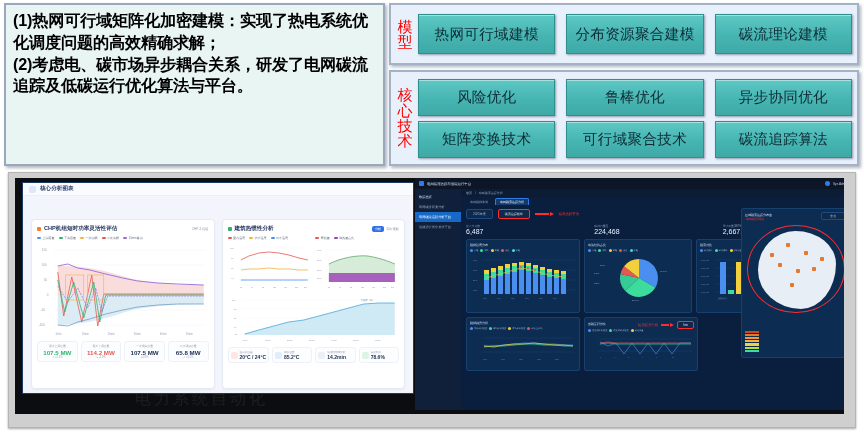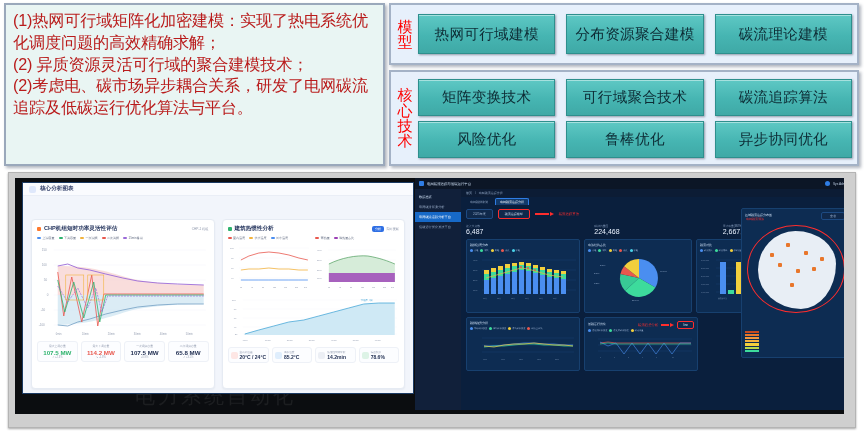--- a/index.html
+++ b/index.html
@@ -18,25 +18,25 @@
   
   .text-panel {
     width:381px; height:163px;
     background:#e9f5f3;
     border:2px solid #9aa8bb;
     box-shadow: 2px 2px 3px rgba(80,90,110,.45);
     padding:5px 6px 4px 7px;
   }
   .text-panel p {
     margin:0;
-    color:#b91c1c;
+    color:#000000;
     font-size:16.2px;
     line-height:1.345;
     letter-spacing:-0.2px;
-    font-weight:400;
+    font-weight:700;
   }
 
   
   .right-stack { width:470px; display:flex; flex-direction:column; gap:5px; }
 
   .band {
     background:#e7f0fb;
     border:2px solid #a4b2c6;
     box-shadow:2px 2px 3px rgba(80,90,110,.45);
     display:flex;
@@ -86,21 +86,21 @@
     padding:4px 6px 6px 4px;
   }
   .shot-inner {
     position:absolute;
     left:6px; top:5px; right:11px; bottom:13px;
     background:#0b0d10;
     overflow:hidden;
   }
   .watermark {
     position:absolute; left:120px; bottom:4px;
-    font-size:20px; color:rgba(255,255,255,.07);
+    font-size:16px; color:rgba(255,255,255,.07);
     letter-spacing:3px; white-space:nowrap;
     pointer-events:none;
   }
 
   
   .light-dash {
     position:absolute; left:7px; top:4px;
     width:392px; height:212px;
     background:#f2f5fb;
     border:1px solid #1b3a63;
@@ -213,21 +213,20 @@
 
   svg{display:block;}
 </style>
 </head>
 <body>
 
 <div class="top-row">
 
   <div class="text-panel">
     <p>(1)热网可行域矩阵化加密建模：实现了热电系统优化调度问题的高效精确求解；</p>
-    <p>(2) 异质资源灵活可行域的聚合建模技术；</p>
     <p>(2)考虑电、碳市场异步耦合关系，研发了电网碳流追踪及低碳运行优化算法与平台。</p>
   </div>
 
   <div class="right-stack">
 
     <div class="band band-model">
       <div class="band-label">
         <span>模</span>
         <span>型</span>
       </div>
@@ -242,28 +241,28 @@
 
     <div class="band band-tech">
       <div class="band-label">
         <span>核</span>
         <span>心</span>
         <span>技</span>
         <span>术</span>
       </div>
       <div class="band-body">
         <div class="box-row">
+          <div class="tbox">风险优化</div>
+          <div class="tbox">鲁棒优化</div>
+          <div class="tbox">异步协同优化</div>
+        </div>
+        <div class="box-row">
           <div class="tbox">矩阵变换技术</div>
           <div class="tbox">可行域聚合技术</div>
           <div class="tbox">碳流追踪算法</div>
-        </div>
-        <div class="box-row">
-          <div class="tbox">风险优化</div>
-          <div class="tbox">鲁棒优化</div>
-          <div class="tbox">异步协同优化</div>
         </div>
       </div>
     </div>
 
   </div>
 </div>
 
 <div class="shot-wrap">
   <div class="shot-frame">
     <div class="shot-inner">

